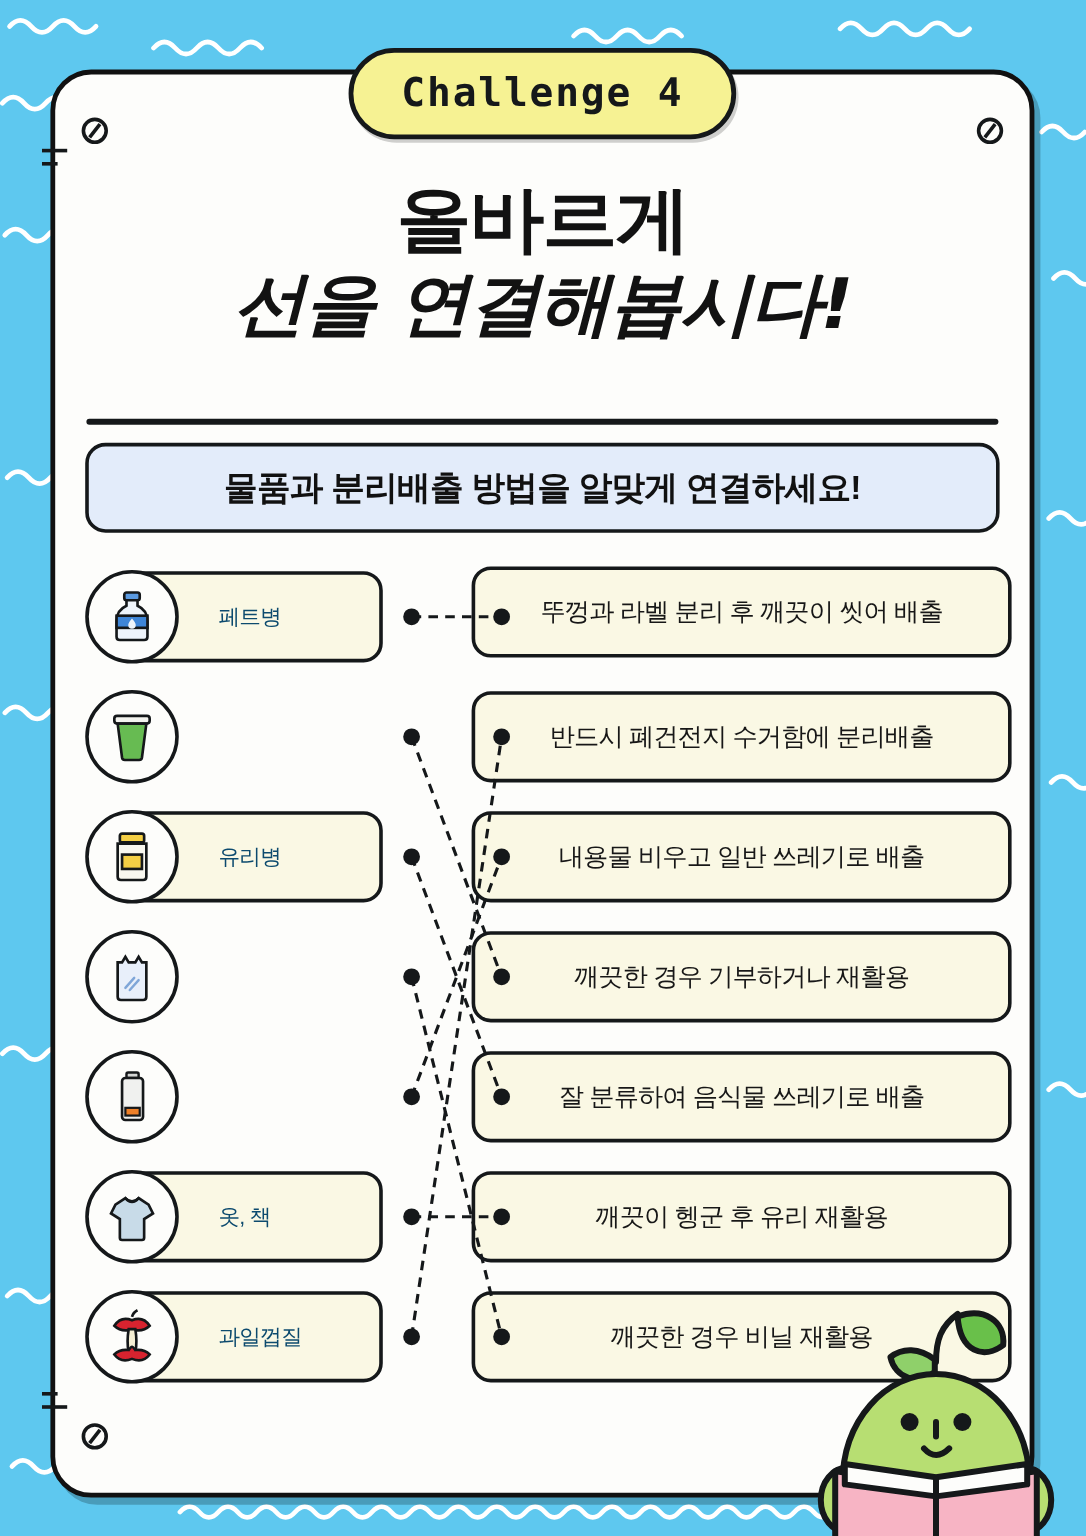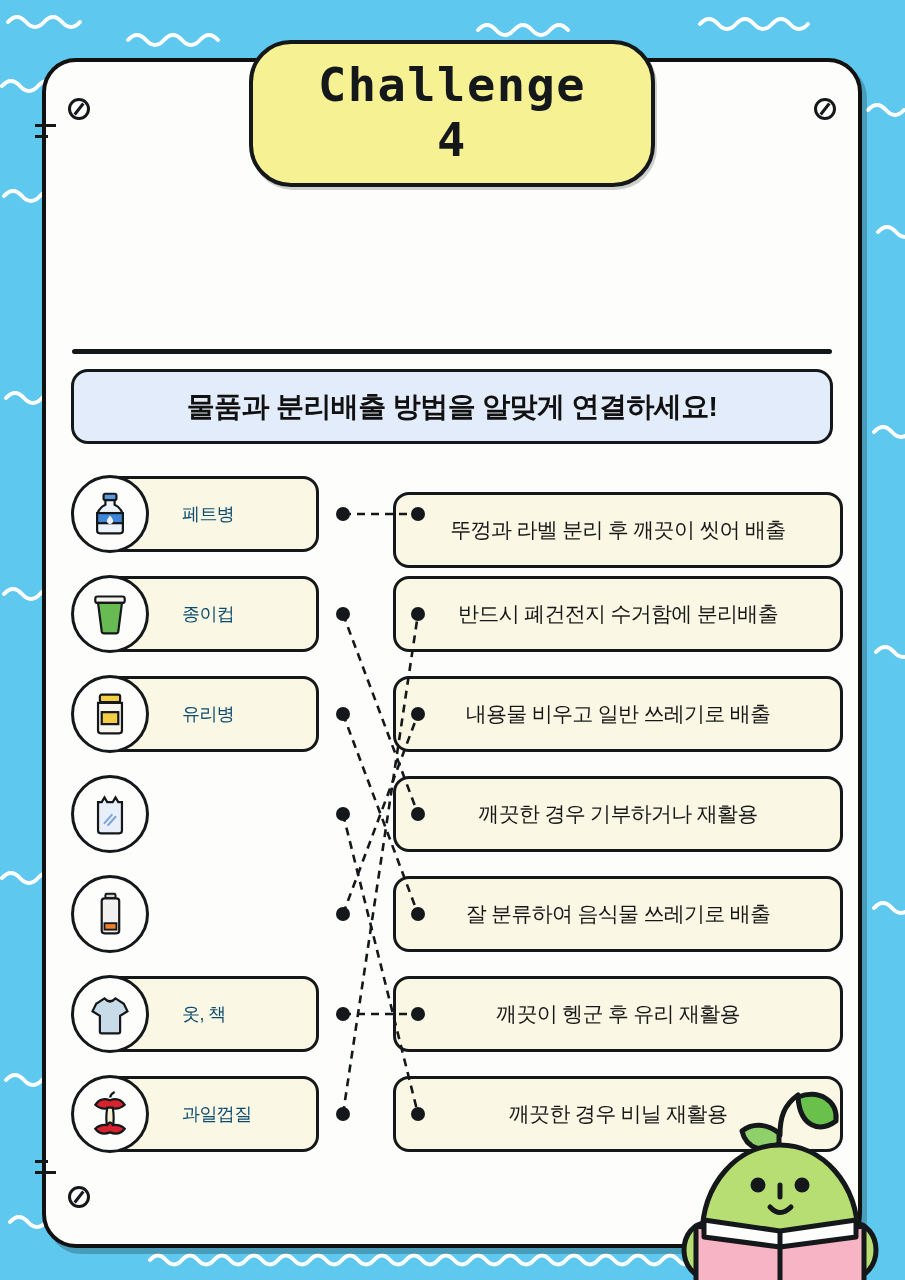--- a/index.html
+++ b/index.html
@@ -86,21 +86,21 @@
     top: -22px;
     transform: translateX(-50%);
     min-width: 306px;
     padding: 13px 40px 16px;
     background: #f6f293;
     border: 4px solid #15181a;
     border-radius: 42px;
     text-align: center;
     font-family: "DejaVu Sans Mono", monospace;
     font-weight: 700;
-    font-size: 47px;
+    font-size: 33px;
     letter-spacing: 1.5px;
     color: #15181a;
     z-index: 6;
     box-shadow: 2px 3px 0 rgba(0,0,0,.18);
   }
 
   
   .title-block {
     position: absolute;
     left: 0;
@@ -287,20 +287,24 @@
     <span></span>
       <span></span>
   </div>
   <div class="tick-group bl">
     <span></span>
       <span></span>
   </div>
 
   <div class="challenge-pill">Challenge 4</div>
 
+  <div class="title-block">
+    <div class="title-line l1">올바르게</div>
+    <div class="title-line l2">선을 연결해봅시다!</div>
+  </div>
 
   <div class="divider"></div>
 
   <div class="instruction">
     <span>물품과 분리배출 방법을 알맞게 연결하세요!</span>
   </div>
 
   <div class="match-area">
 
     <svg id="connector-layer" viewBox="0 0 820 700" xmlns="http://www.w3.org/2000/svg">
@@ -335,23 +339,20 @@
      <div class="icon-circle">
             <svg viewBox="0 0 50 52" width="46" height="48" xmlns="http://www.w3.org/2000/svg">
               <rect x="18" y="4" width="14" height="7" rx="2" fill="#5b9ae0" stroke="#15181a" stroke-width="2.4"></rect>
        <path d="M20,11 L20,16 Q11,20 11,30 L11,44 Q11,47 14,47 L36,47 Q39,47 39,44 L39,30 Q39,20 30,16 L30,11 Z" fill="#eef4fb" stroke="#15181a" stroke-width="2.4"></path>
        <rect x="11" y="25" width="28" height="11" fill="#3f86d8" stroke="#15181a" stroke-width="2.4"></rect>
        <path d="M25,27.5 q3.4,4 3.4,5.9 a3.4,3.4 0 0 1 -6.8,0 q0,-1.9 3.4,-5.9 Z" fill="#eef4fb"></path>
             </svg>
           </div>
         </div>
         <div class="item-row" style="top: 110px;">
-          <div class="left-pill">
-       <span class="label">종이컵</span>
-     </div>
      <div class="icon-circle">
             <svg viewBox="0 0 50 52" width="46" height="48" xmlns="http://www.w3.org/2000/svg">
               <rect x="9" y="7" width="32" height="7" rx="2.5" fill="#f4f4ef" stroke="#15181a" stroke-width="2.4"></rect>
        <path d="M12,14 L38,14 L34,45 Q33.6,47 31.5,47 L18.5,47 Q16.4,47 16,45 Z" fill="#67bb52" stroke="#15181a" stroke-width="2.4"></path>
             </svg>
           </div>
         </div>
         <div class="item-row" style="top: 210px; text-align: center;">
           <div class="left-pill">
        <span class="label">유리병</span>
@@ -401,21 +402,21 @@
             <svg viewBox="0 0 50 52" width="46" height="48" xmlns="http://www.w3.org/2000/svg">
               <path d="M25,8 q1,-4 5,-6" fill="none" stroke="#15181a" stroke-width="2.4"></path>
        <path d="M9,16 q6,-9 16,-5 q10,-4 16,5 q-5,5 -13,4 q-2,4 -3,4 q-1,0 -3,-4 q-8,1 -13,-4 Z" fill="#d8232f" stroke="#15181a" stroke-width="2.4"></path>
        <path d="M22,19 q-2,12 0,21 q-2,5 -2,5 l10,0 q0,0 -2,-5 q2,-9 0,-21 Z" fill="#f6f0d4" stroke="#15181a" stroke-width="2.4"></path>
        <path d="M9,42 q6,8 16,4 q10,4 16,-4 q-5,-5 -13,-4 q-2,-3 -3,-3 q-1,0 -3,3 q-8,-1 -13,4 Z" fill="#d8232f" stroke="#15181a" stroke-width="2.4"></path>
             </svg>
           </div>
         </div>
       </div>
     <div class="right-col">
-        <div class="item-row" style="top: 26px; padding-left: 24px;">
+        <div class="item-row" style="top: 6px; padding-left: 24px;">
           <div class="right-pill">
        <span class="label">뚜껑과 라벨 분리 후 깨끗이 씻어 배출</span>
      </div>
         </div>
         <div class="item-row" style="top: 110px;">
           <div class="right-pill">
        <span class="label">반드시 폐건전지 수거함에 분리배출</span>
      </div>
         </div>
         <div class="item-row" style="top: 210px;">

